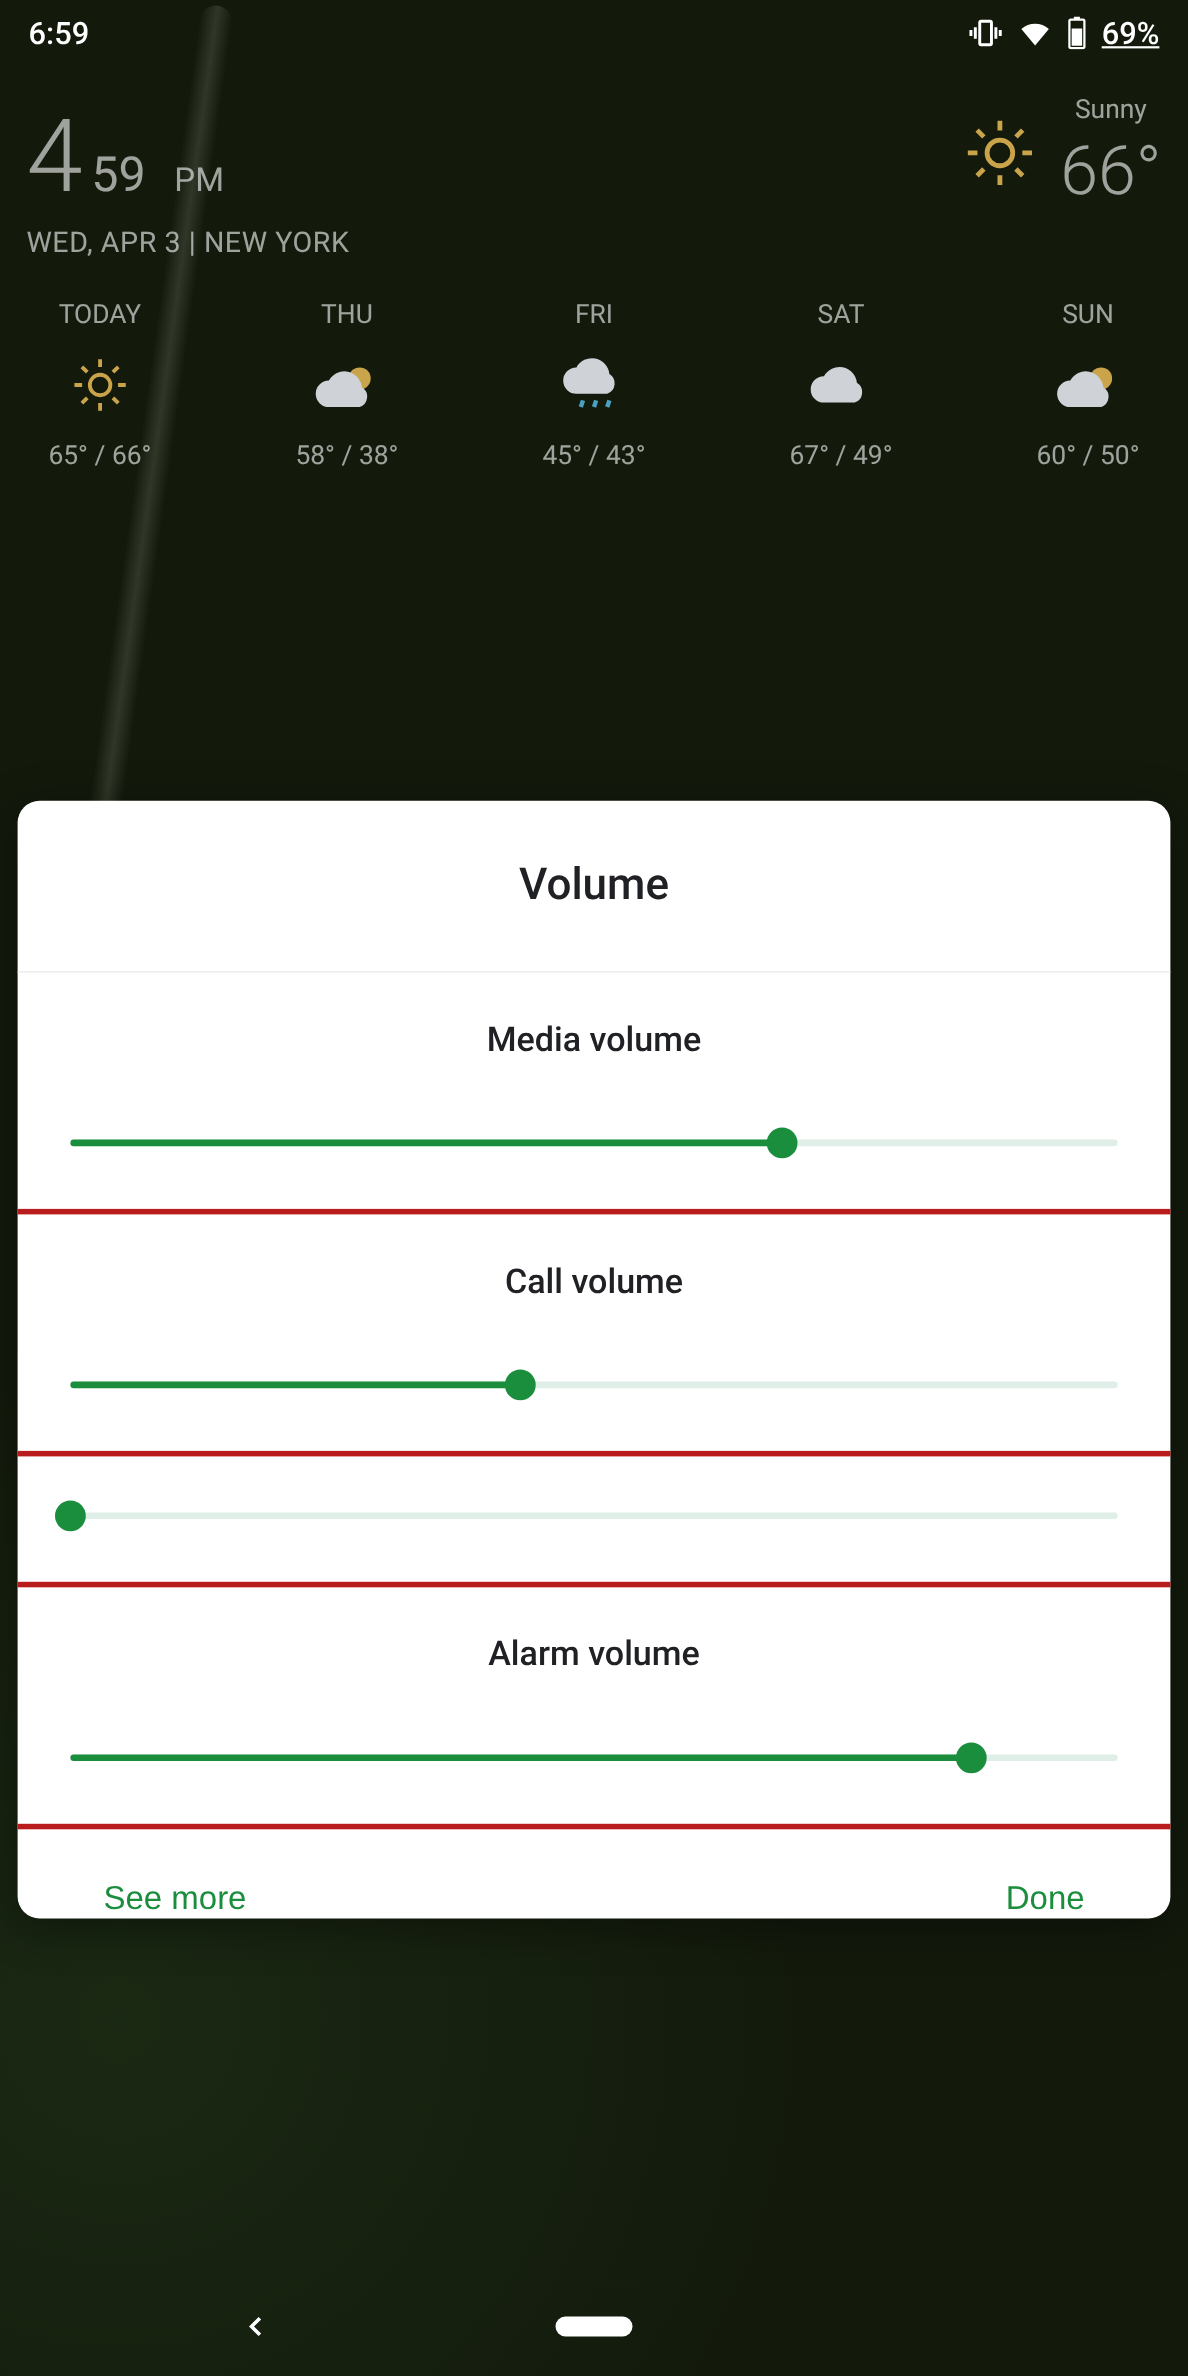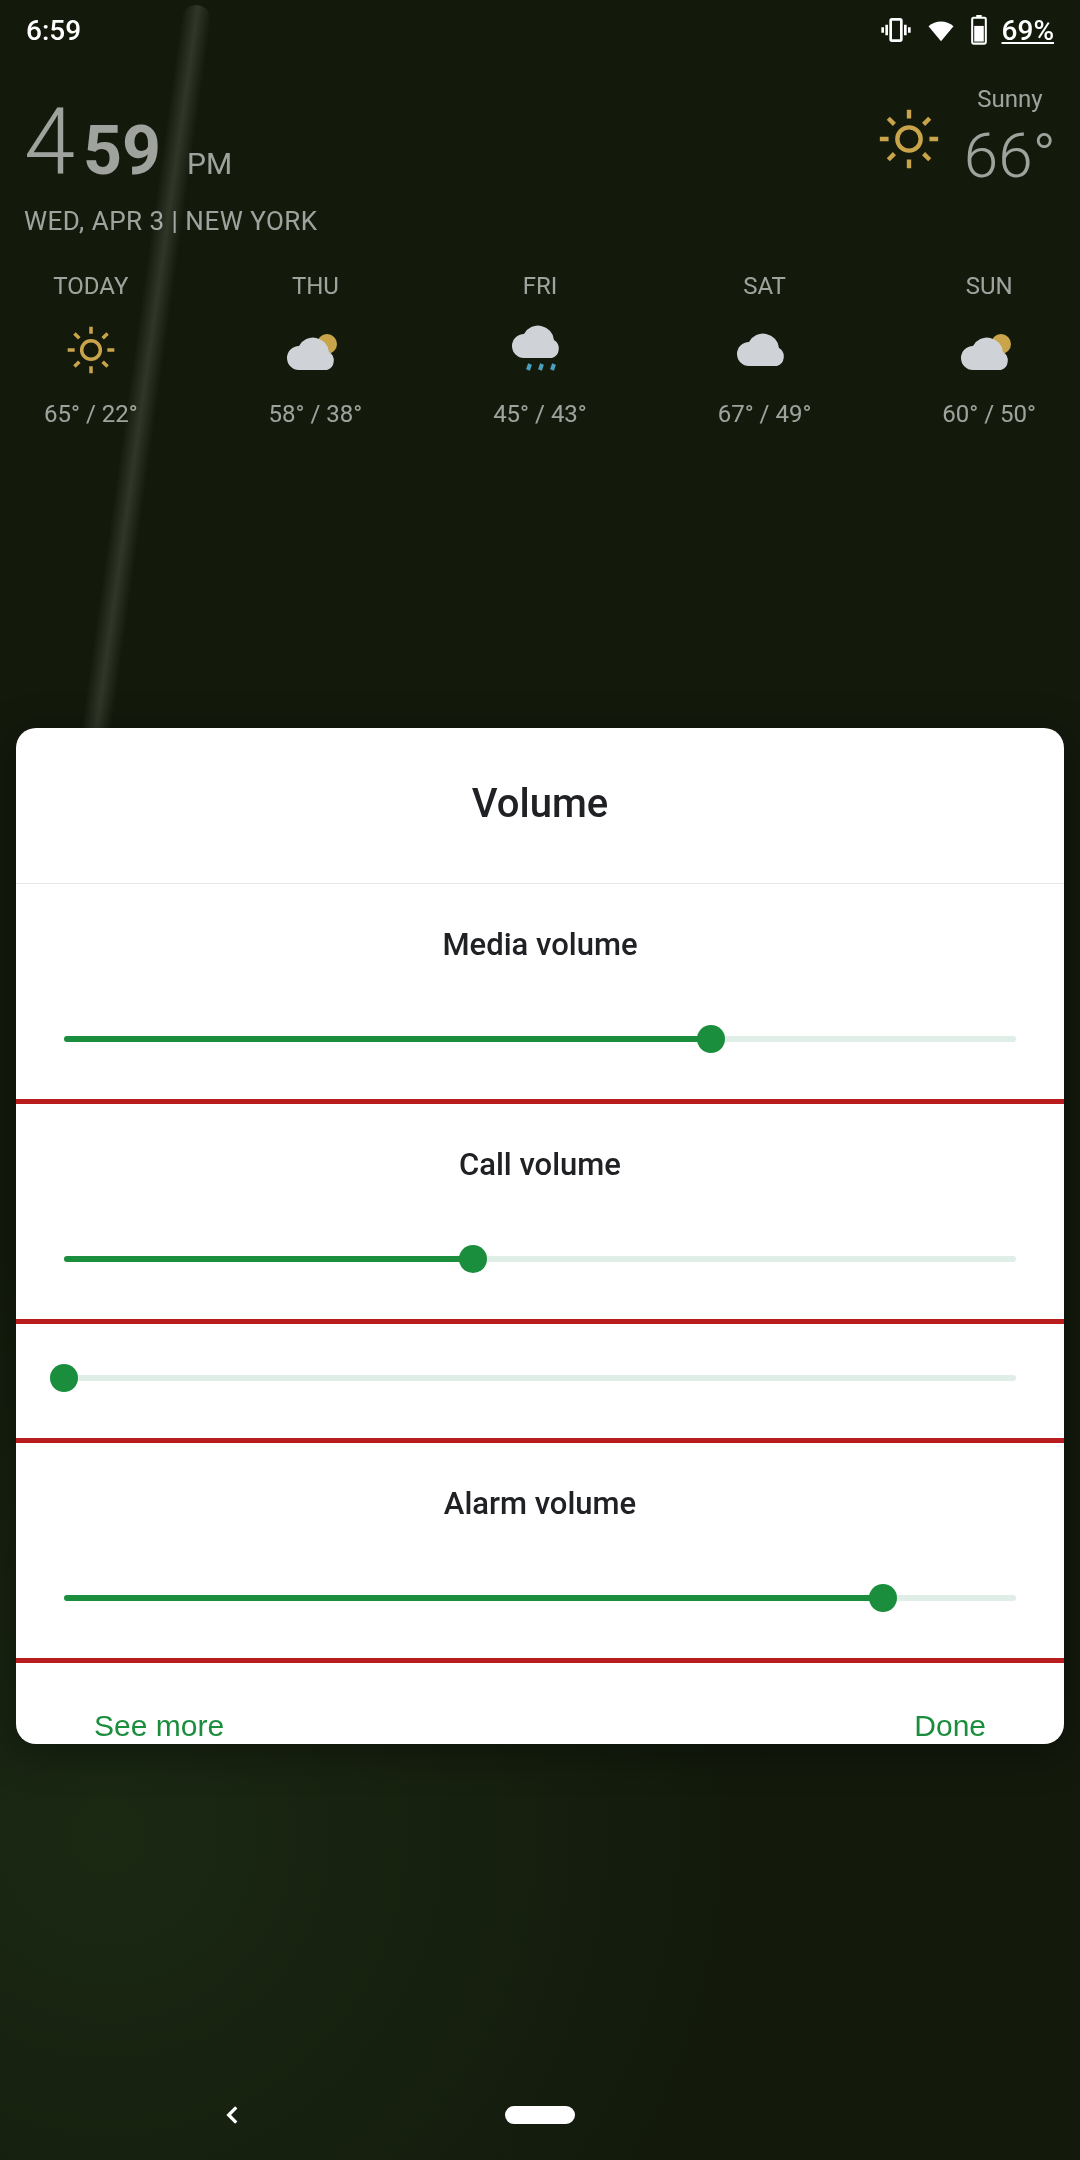--- a/index.html
+++ b/index.html
@@ -32,21 +32,21 @@
   .sb-icon { display: inline-flex; align-items: center; }
 
   
   .home-widget {
     position: absolute; top: 85px; left: 24px; right: 24px;
     color: rgba(255,255,255,0.6);
   }
   .clock-row { display: flex; align-items: baseline; justify-content: space-between; }
   .clock { display: flex; align-items: baseline; gap: 8px; }
   .clock-hour { font-size: 92px; font-weight: 300; line-height: 1; }
-  .clock-min { font-size: 68px; font-weight: 700; }
+  .clock-min { font-size: 44px; font-weight: 400; }
   .clock-ampm { font-size: 30px; font-weight: 400; margin-left: 18px; }
   .weather-now { display: flex; align-items: center; gap: 20px; }
   .weather-now .cond { font-size: 24px; text-align: center; margin-bottom: 6px; }
   .weather-now .temp { font-size: 62px; font-weight: 300; }
   .date-line { margin-top: 14px; font-size: 26px; letter-spacing: 0.5px; }
 
   .forecast {
     display: flex; justify-content: space-between; margin-top: 36px;
     padding: 0 20px;
   }
@@ -156,21 +156,21 @@
 
   <div class="forecast">
     <div class="fc-day">
       <span class="fc-label">TODAY</span>
       <span class="fc-icon">
           <svg width="56" height="56" viewBox="0 0 24 24" fill="none" stroke="#c9a44a" stroke-width="1.5">
             <circle cx="12" cy="12" r="4"></circle>
             <path d="M12 2v3M12 19v3M2 12h3M19 12h3M4.9 4.9l2.1 2.1M17 17l2.1 2.1M4.9 19.1L7 17M17 7l2.1-2.1"></path>
           </svg>
         </span>
-      <span class="fc-temp">65° / 22°</span>
+      <span class="fc-temp">65° / 66°</span>
     </div>
     <div class="fc-day">
       <span class="fc-label">THU</span>
       <span class="fc-icon">
           <svg width="64" height="56" viewBox="0 0 32 24">
             <circle cx="22" cy="9" r="5" fill="#c9a44a"></circle>
             <path d="M8 22a6 6 0 010-12 8 8 0 0115 3 5 5 0 01-1 9H8z" fill="#cfd3d8"></path>
           </svg>
         </span>
       <span class="fc-temp">58° / 38°</span>

